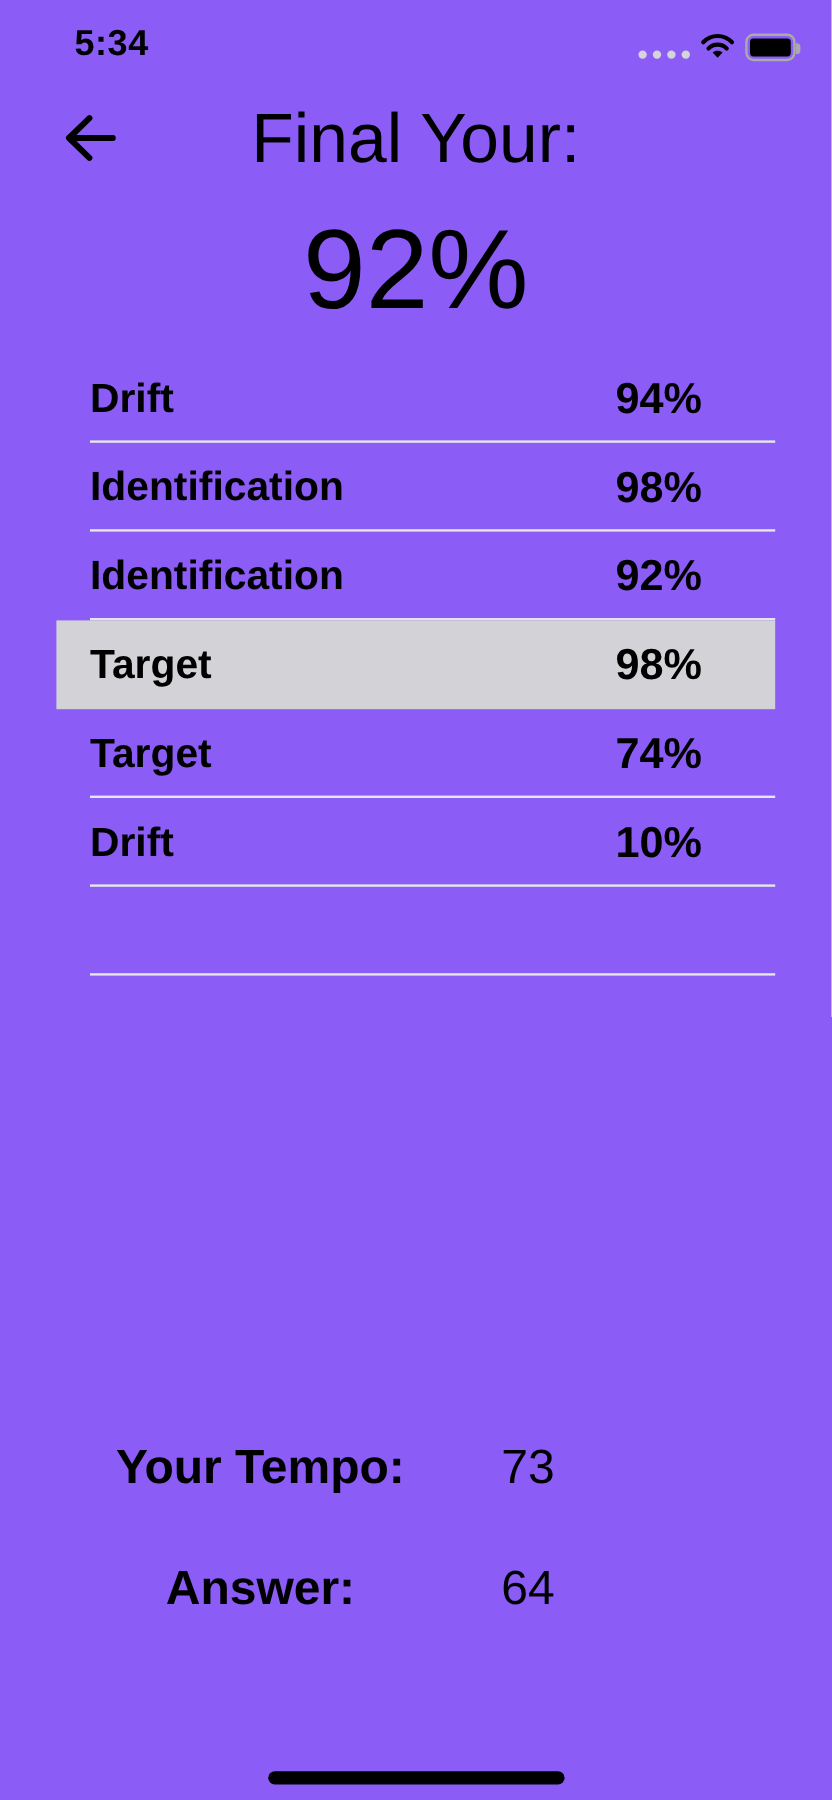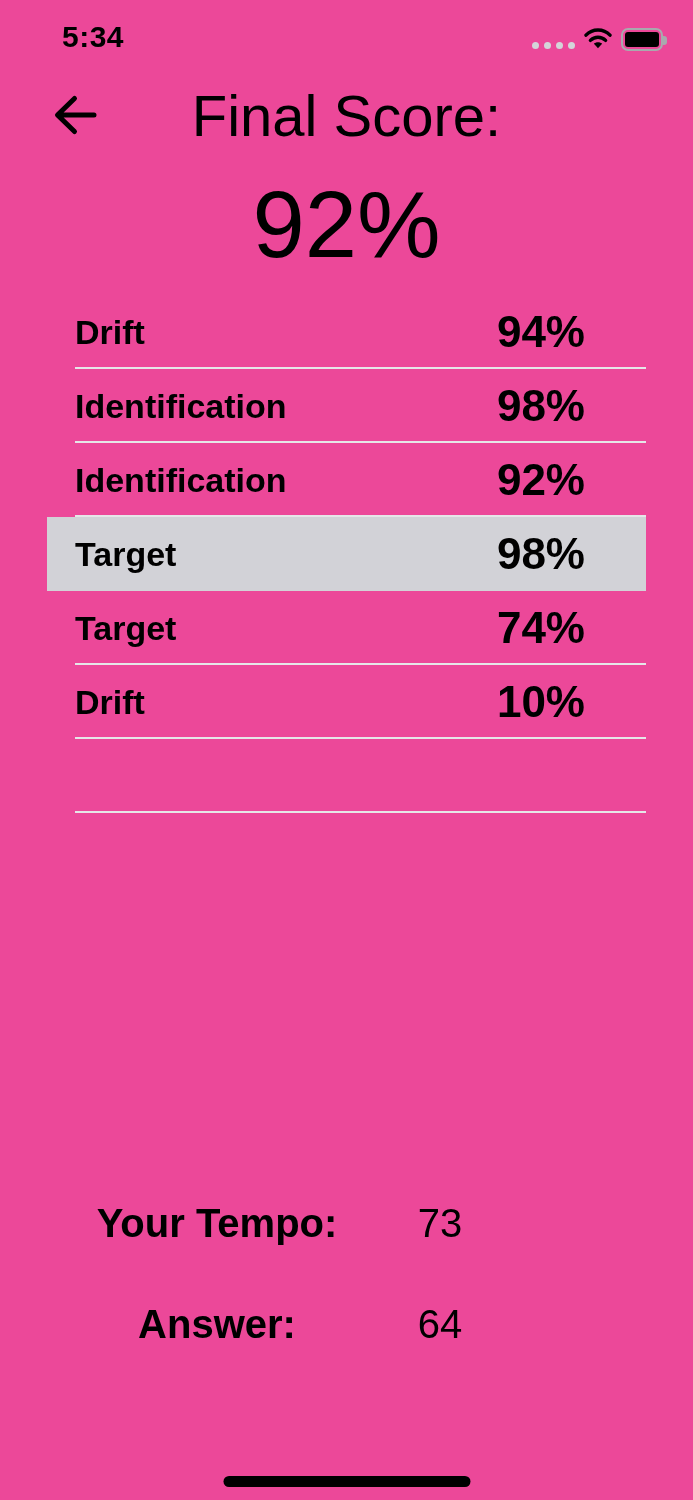--- a/index.html
+++ b/index.html
@@ -1,17 +1,17 @@
 <!DOCTYPE html>
 <html><head>
 <meta charset="utf-8">
 <style>
   html,body{margin:0;padding:0;background:#fff;}
   .screen{
-    position:relative;width:693px;height:1500px;background:#ec4899;
+    position:relative;width:693px;height:1500px;background:#8b5cf6;
     font-family:"Liberation Sans", sans-serif;color:#000;overflow:hidden;
   }
 
   
   .status-time{
     position:absolute;left:62px;top:20px;
     font-size:30px;font-weight:700;letter-spacing:0.5px;
   }
   .status-right{
     position:absolute;right:30px;top:26px;height:26px;
@@ -42,21 +42,21 @@
   .row{
     position:relative;height:74px;display:flex;align-items:center;
     padding:0 61px 0 28px;box-sizing:border-box;font-weight:bold;
   }
   .row::after{
     content:"";position:absolute;left:28px;right:0;bottom:0;height:2px;background:#e6e6e8;
   }
   .row.highlighted{background:#d2d2d7;}
   .row.highlighted::after{display:none;}
   .row-label{flex:1;font-size:34px;}
-  .row-value{font-size:44px;}
+  .row-value{font-size:36px;}
 
   
   .stat-row{position:absolute;left:0;width:686px;height:50px;}
   .stat-row.tempo{top:1198px;}
   .stat-row.answer{top:1299px;}
   .stat-label{
     position:absolute;left:217px;transform:translateX(-50%);
     font-size:40px;font-weight:700;line-height:50px;white-space:nowrap;
   }
   .stat-value{
@@ -96,21 +96,21 @@
     </span>
   </div>
 
   <button class="back-button" aria-label="back">
     <span style="display:block;">
       <svg width="46" height="50" viewBox="0 0 46 50">
         <path d="M43 25 H7 M23.5 8.5 L6.5 25 L23.5 41.5" stroke="#000" stroke-width="5" fill="none" stroke-linecap="round" stroke-linejoin="round"></path>
       </svg>
     </span>
   </button>
-  <div class="page-title">Final Score:</div>
+  <div class="page-title">Final Your:</div>
   <div class="final-score">92%</div>
 
   <div class="results-list">
     <div class="row">
       <span class="row-label">Drift</span>
       <span class="row-value">94%</span>
     </div>
     <div class="row">
       <span class="row-label">Identification</span>
       <span class="row-value">98%</span>

